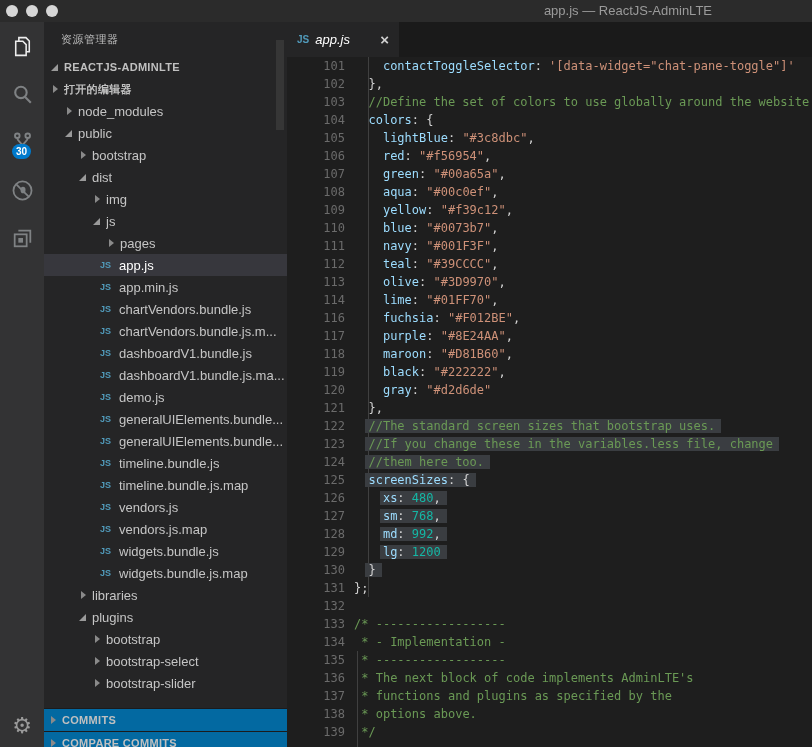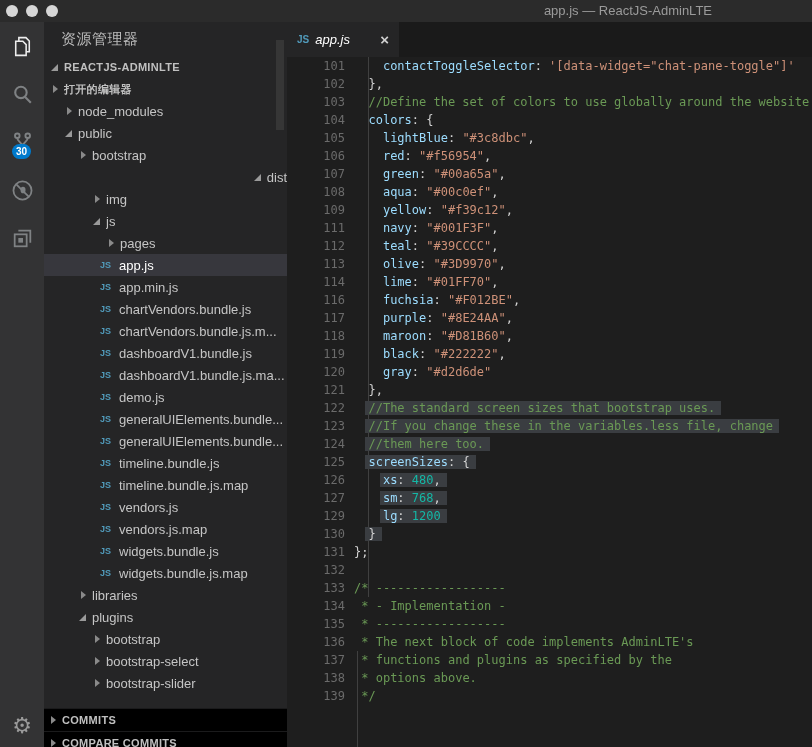--- a/index.html
+++ b/index.html
@@ -14,33 +14,33 @@
   .activitybar{position:absolute;left:0;top:22px;width:60px;height:725px;background:#333334;}
   .ab-item{position:relative;width:44px;height:48px;display:flex;align-items:center;justify-content:center;color:#7f8284;}
   .ab-item.active{color:#ededed;}
   .ab-item svg{width:25px;height:25px;}
   .ab-badge{position:absolute;left:12px;bottom:7px;min-width:11px;height:15px;padding:0 4px;border-radius:8px;
     background:#007acc;color:#fff;font-size:10px;font-weight:bold;line-height:15px;text-align:center;}
   .ab-settings{position:absolute;left:0;bottom:6px;width:44px;height:30px;display:flex;align-items:center;justify-content:center;
     color:#9a9a9a;font-size:22px;}
   
   .sidebar{position:absolute;left:44px;top:22px;width:243px;height:725px;background:#252526;overflow:hidden;}
-  .sb-header{height:34px;line-height:34px;padding-left:17px;font-size:15px;color:#bcbcbc;letter-spacing:.5px;}
+  .sb-header{height:34px;line-height:34px;padding-left:17px;font-size:11px;color:#bcbcbc;letter-spacing:.5px;}
   .tree{position:absolute;left:0;top:34px;width:243px;height:652px;overflow:hidden;}
   .row{display:flex;align-items:center;height:22px;color:#c5c5c5;font-size:13px;white-space:nowrap;}
   .row.selected{background:#37373d;color:#ffffff;}
   .row .lbl{overflow:hidden;text-overflow:ellipsis;}
   .row.sec .lbl{font-size:11px;font-weight:bold;color:#c0c0c0;letter-spacing:.3px;}
   .tw{flex:none;width:14px;height:22px;position:relative;}
   .tw.c::before{content:"";position:absolute;left:3px;top:7px;border-top:4px solid transparent;
     border-bottom:4px solid transparent;border-left:5px solid #8a8a8a;}
   .tw.e::before{content:"";position:absolute;left:1px;top:8px;border-bottom:7px solid #9a9a9a;border-left:7px solid transparent;}
   .jsbadge{flex:none;width:16px;margin-right:3px;font-size:9px;font-weight:bold;color:#519aba;font-family:"Liberation Sans",sans-serif;}
   .sb-sections{position:absolute;left:0;top:686px;width:243px;}
-  .sb-sec-row{display:flex;align-items:center;height:22px;border-top:1px solid #1b1b1c;background:#000000;}
+  .sb-sec-row{display:flex;align-items:center;height:22px;border-top:1px solid #1b1b1c;background:#0369a1;}
   .sb-sec-row .tw{margin-left:4px;}
   .sb-sec-row .lbl{font-size:11px;font-weight:bold;color:#c0c0c0;letter-spacing:.3px;}
   .sb-scroll{position:absolute;right:3px;top:18px;width:8px;height:90px;background:rgba(140,140,140,.16);border-radius:0;}
   
   .editor{position:absolute;left:287px;top:22px;width:525px;height:725px;}
   .tabbar{position:absolute;left:0;top:0;width:525px;height:35px;background:#1a1a1a;}
   .tab{position:absolute;left:0;top:0;height:35px;width:112px;background:#252526;display:flex;align-items:center;padding:0 10px;box-sizing:border-box;}
   .tab .jsbadge{width:auto;margin-right:6px;font-size:10px;}
   .tab-label{font-size:13px;font-style:italic;color:#ffffff;}
   .tab-close{margin-left:auto;color:#d0d0d0;font-size:15px;font-weight:bold;line-height:1;}
@@ -126,21 +126,21 @@
           <span class="lbl">node_modules</span>
         </div>
         <div class="row" style="padding-left: 20px;">
           <span class="tw e"></span>
           <span class="lbl">public</span>
         </div>
         <div class="row" style="padding-left: 34px;">
           <span class="tw c"></span>
           <span class="lbl">bootstrap</span>
         </div>
-        <div class="row" style="padding-left: 34px; justify-content: flex-end;">
+        <div class="row" style="padding-left: 34px;">
           <span class="tw e"></span>
           <span class="lbl">dist</span>
         </div>
         <div class="row" style="padding-left: 48px;">
           <span class="tw c"></span>
           <span class="lbl">img</span>
         </div>
         <div class="row" style="padding-left: 48px;">
           <span class="tw e"></span>
           <span class="lbl">js</span>
@@ -284,20 +284,24 @@
         </div>
         <div class="cl">
           <span class="ln">108</span>
           <span class="ct"><span class="tws">    </span><span class="tk">aqua</span><span class="tp">: </span><span class="ts">"#00c0ef"</span><span class="tp">,</span></span>
         </div>
         <div class="cl">
           <span class="ln">109</span>
           <span class="ct"><span class="tws">    </span><span class="tk">yellow</span><span class="tp">: </span><span class="ts">"#f39c12"</span><span class="tp">,</span></span>
         </div>
         <div class="cl">
+          <span class="ln">110</span>
+          <span class="ct"><span class="tws">    </span><span class="tk">blue</span><span class="tp">: </span><span class="ts">"#0073b7"</span><span class="tp">,</span></span>
+        </div>
+        <div class="cl">
           <span class="ln">111</span>
           <span class="ct"><span class="tws">    </span><span class="tk">navy</span><span class="tp">: </span><span class="ts">"#001F3F"</span><span class="tp">,</span></span>
         </div>
         <div class="cl">
           <span class="ln">112</span>
           <span class="ct"><span class="tws">    </span><span class="tk">teal</span><span class="tp">: </span><span class="ts">"#39CCCC"</span><span class="tp">,</span></span>
         </div>
         <div class="cl">
           <span class="ln">113</span>
           <span class="ct"><span class="tws">    </span><span class="tk">olive</span><span class="tp">: </span><span class="ts">"#3D9970"</span><span class="tp">,</span></span>
@@ -348,20 +352,24 @@
         </div>
         <div class="cl">
           <span class="ln">126</span>
           <span class="ct"><span class="tws">    </span><span class="sel"><span class="tk">xs</span><span class="tp">: </span><span class="tn">480</span><span class="tp">,</span></span></span>
         </div>
         <div class="cl">
           <span class="ln">127</span>
           <span class="ct"><span class="tws">    </span><span class="sel"><span class="tk">sm</span><span class="tp">: </span><span class="tn">768</span><span class="tp">,</span></span></span>
         </div>
         <div class="cl">
+          <span class="ln">128</span>
+          <span class="ct"><span class="tws">    </span><span class="sel"><span class="tk">md</span><span class="tp">: </span><span class="tn">992</span><span class="tp">,</span></span></span>
+        </div>
+        <div class="cl">
           <span class="ln">129</span>
           <span class="ct"><span class="tws">    </span><span class="sel"><span class="tk">lg</span><span class="tp">: </span><span class="tn">1200</span></span></span>
         </div>
         <div class="cl">
           <span class="ln">130</span>
           <span class="ct"><span class="tws">  </span><span class="sel"><span class="tp">}</span></span></span>
         </div>
         <div class="cl">
           <span class="ln">131</span>
           <span class="ct"><span class="tp">};</span></span>

